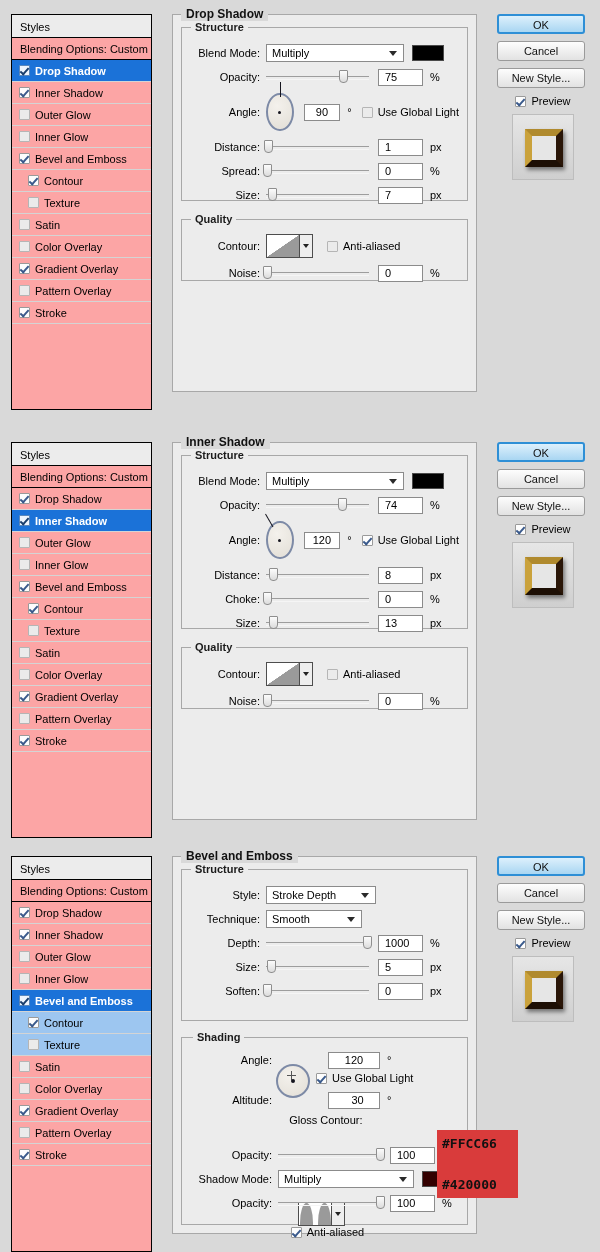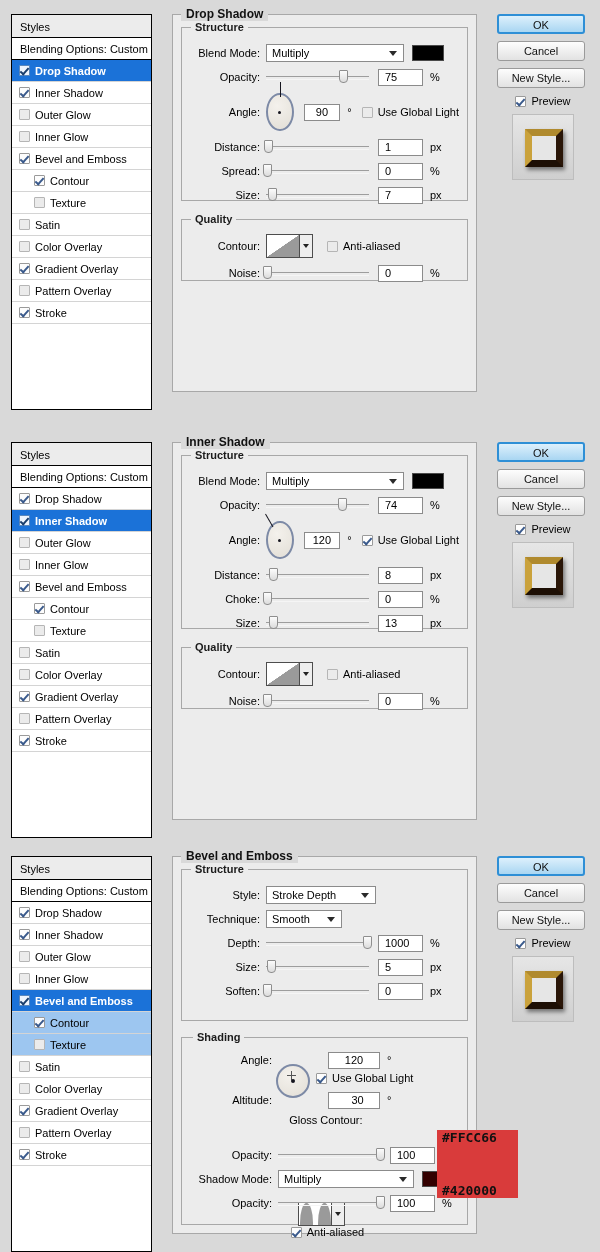--- a/index.html
+++ b/index.html
@@ -16,35 +16,35 @@
   #dlg3{top:842px;height:410px;}
 
   
   .styles-col{position:absolute;left:11px;top:14px;width:141px;}
   .styles-head{
     border:1px solid #000;background:#ececec;
     height:24px;line-height:24px;padding-left:8px;
     font-size:11px;box-sizing:border-box;
   }
   .styles-list{
-    border:1px solid #000;border-top:none;background:#ffffff;
+    border:1px solid #000;border-top:none;background:#fca5a5;
     box-sizing:border-box;
   }
   .styles-list.h1{height:372px;}
   .styles-list.h2{height:372px;}
   .styles-list.h3{height:372px;}
   .srow{
     height:22px;line-height:22px;
     border-bottom:1px solid #d4d4d4;
     padding-left:7px;display:flex;align-items:center;
     box-sizing:border-box;white-space:nowrap;
   }
   .srow.blend{border-bottom:1px solid #000;font-size:11px;padding-left:8px;}
   .srow.sel{background:#1b72d8;color:#fff;font-weight:bold;}
-  .srow.sub{padding-left:22px;}
+  .srow.sub{padding-left:16px;}
   .srow.sub-hl{background:#9dc6f0;}
   .srow .lbl{margin-left:5px;}
   .cb{
     width:11px;height:11px;flex:0 0 11px;
     border:1px solid #9a9a9a;background:#fdfdfd;
     position:relative;border-radius:1px;box-sizing:border-box;
   }
   .cb.off{background:#ebebeb;border-color:#b5b5b5;}
   .cb.on::after{
     content:"";position:absolute;left:2px;top:0px;
@@ -86,21 +86,21 @@
     display:flex;align-items:center;padding-left:5px;
     font-size:11px;box-sizing:border-box;position:relative;
   }
   .combo .arw{
     position:absolute;right:6px;top:50%;margin-top:-2px;
     width:0;height:0;border-left:4px solid transparent;
     border-right:4px solid transparent;border-top:5px solid #2a2a2a;
   }
   .combo.bm{width:138px;}
   .combo.st{width:110px;}
-  .combo.tq{width:76px;}
+  .combo.tq{width:96px;}
   .combo.hm{width:136px;}
 
   
   .swatch{
     width:32px;height:16px;border:1px solid #4a4a4a;margin-left:8px;
     box-sizing:border-box;
   }
 
   
   .slider{position:relative;height:16px;flex:0 0 auto;}
@@ -220,21 +220,21 @@
     position:absolute;left:7px;top:7px;right:7px;bottom:7px;
     background:#e6e6e6;
   }
 
   
   .annot{
     position:absolute;background:#d93b3b;color:#111;
     font-family:"DejaVu Sans Mono","Liberation Mono",monospace;
     font-weight:bold;font-size:13px;
     display:flex;flex-direction:column;justify-content:space-between;
-    padding:0 5px;box-sizing:border-box;
+    padding:6px 5px;box-sizing:border-box;
   }
 </style>
 </head>
 <body>
 
 <div class="dialog" id="dlg1">
 
   <div class="styles-col">
     <div class="styles-head">Styles</div>
     <div class="styles-list h1">

